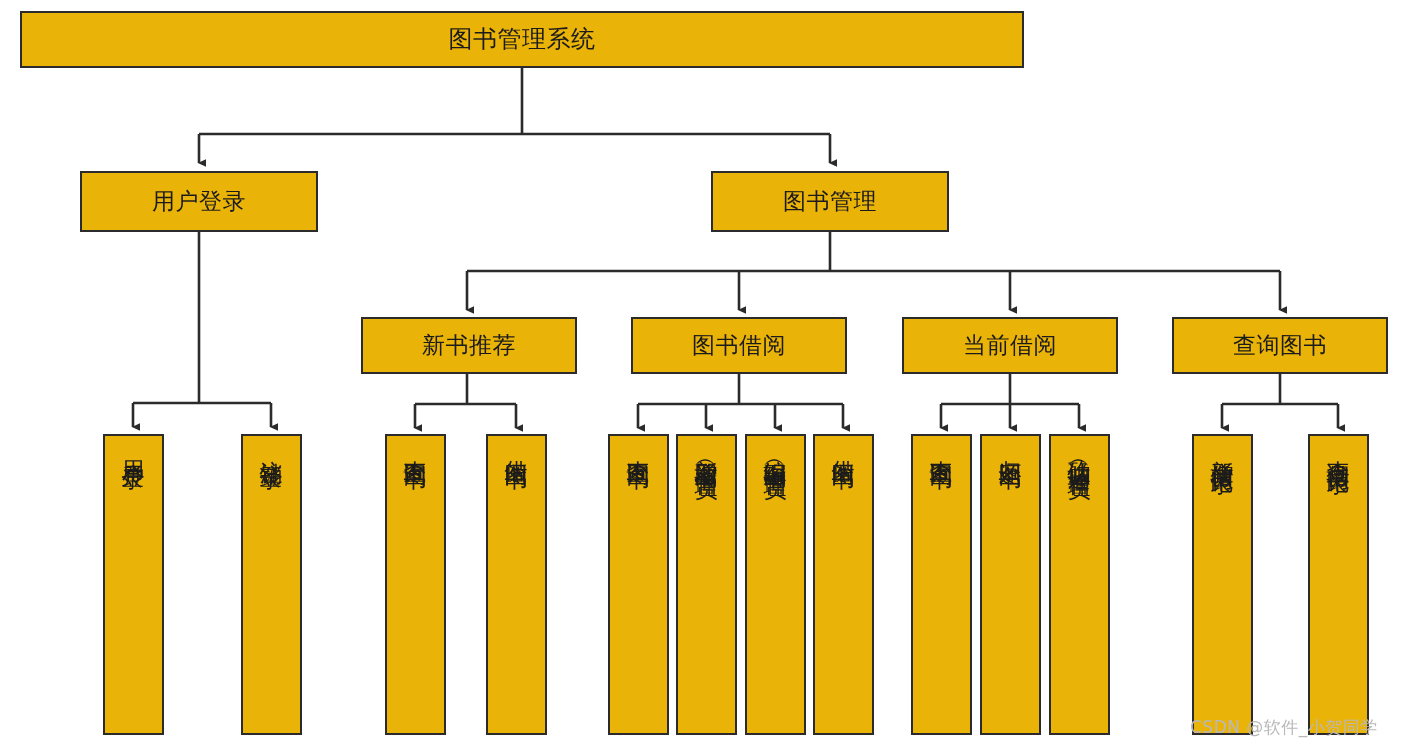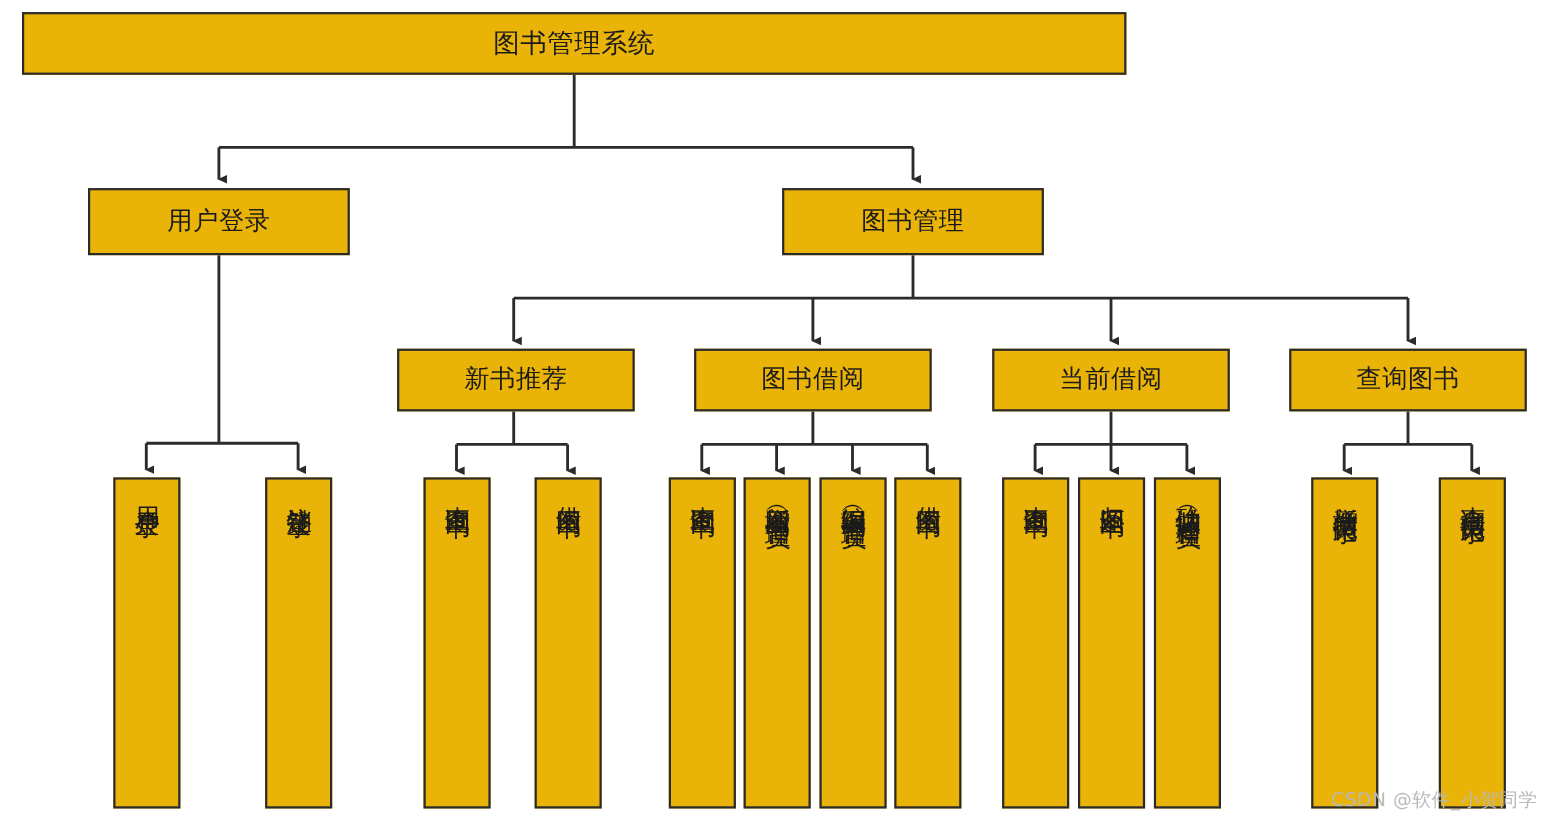--- a/index.html
+++ b/index.html
@@ -67,21 +67,20 @@
     white-space: pre;
   }
   .watermark {
     position: absolute;
     z-index: 6;
     font-size: 17px;
     color: #b9b9b9;
     letter-spacing: 0.5px;
     white-space: nowrap;
     font-family: "DejaVu Sans", "Liberation Sans", sans-serif;
-    margin-left: 20px;
   }
 </style>
 </head>
 <body>
 
 <div id="canvas">
 
   <svg id="edges" viewBox="0 0 1405 747" xmlns="http://www.w3.org/2000/svg">
     <defs>
       <marker id="arrowhead" markerWidth="9" markerHeight="9" refX="4.2" refY="7.4" orient="auto" markerUnits="userSpaceOnUse">

